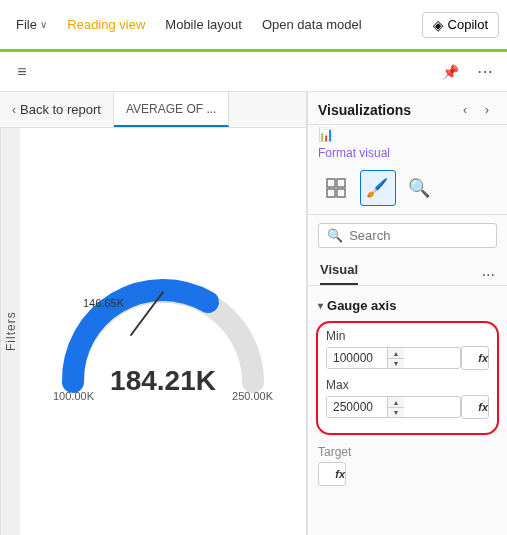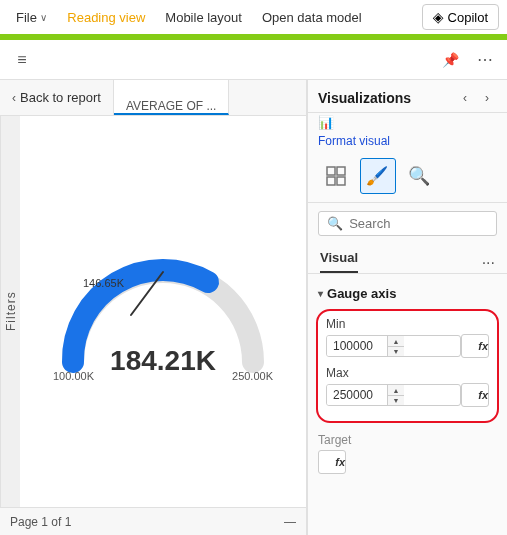--- a/index.html
+++ b/index.html
@@ -11,22 +11,22 @@
       height: 535px;
       overflow: hidden;
       display: flex;
       flex-direction: column;
     }
 
     
     .menu-bar {
       display: flex;
       align-items: center;
-      height: 40px;
-      border-bottom: 6px solid #84cc16;
+      height: 52px;
+      border-bottom: 3px solid #84cc16;
       padding: 0 8px;
       gap: 4px;
       background: #fff;
     }
     .menu-item {
       padding: 4px 8px;
       cursor: pointer;
       border-radius: 4px;
       display: flex;
       align-items: center;
@@ -103,21 +103,21 @@
       padding: 0 12px;
       height: 100%;
       cursor: pointer;
       font-size: 13px;
       color: #333;
       border-right: 1px solid #e0e0e0;
     }
     .back-chevron { font-size: 12px; color: #555; }
     .avg-tab {
       display: flex;
-      align-items: flex-end;
+      align-items: center;
       padding: 0 12px;
       height: 100%;
       font-size: 12px;
       color: #555;
       border-right: 1px solid #e0e0e0;
       border-bottom: 2px solid #0078d4;
       background: #fff;
     }
 
     
@@ -243,21 +243,21 @@
       align-items: center;
       justify-content: center;
       cursor: pointer;
       color: #555;
       font-size: 12px;
     }
 
     .format-visual-label {
       padding: 4px 10px 6px;
       font-size: 12px;
-      color: #1d4ed8;
+      color: #8b5cf6;
       font-weight: 500;
     }
 
     
     .icon-row {
       display: flex;
       align-items: center;
       padding: 4px 10px 8px;
       gap: 6px;
       border-bottom: 1px solid #e0e0e0;
@@ -540,24 +540,20 @@
           </div>
 
           <div class="gauge-max-label">
             <span>250.00K</span>
           </div>
         </div>
       </div>
 
     </div>
 
-    <div class="page-footer">
-      <span>Page 1 of 1</span>
-      <span>—</span>
-    </div>
 
   </div>
 
   <div class="right-panel">
 
     <div class="viz-header">
       <span class="viz-title">Visualizations</span>
       <div class="viz-nav-arrows">
         <div class="nav-arrow">‹</div>
         <div class="nav-arrow">›</div>

